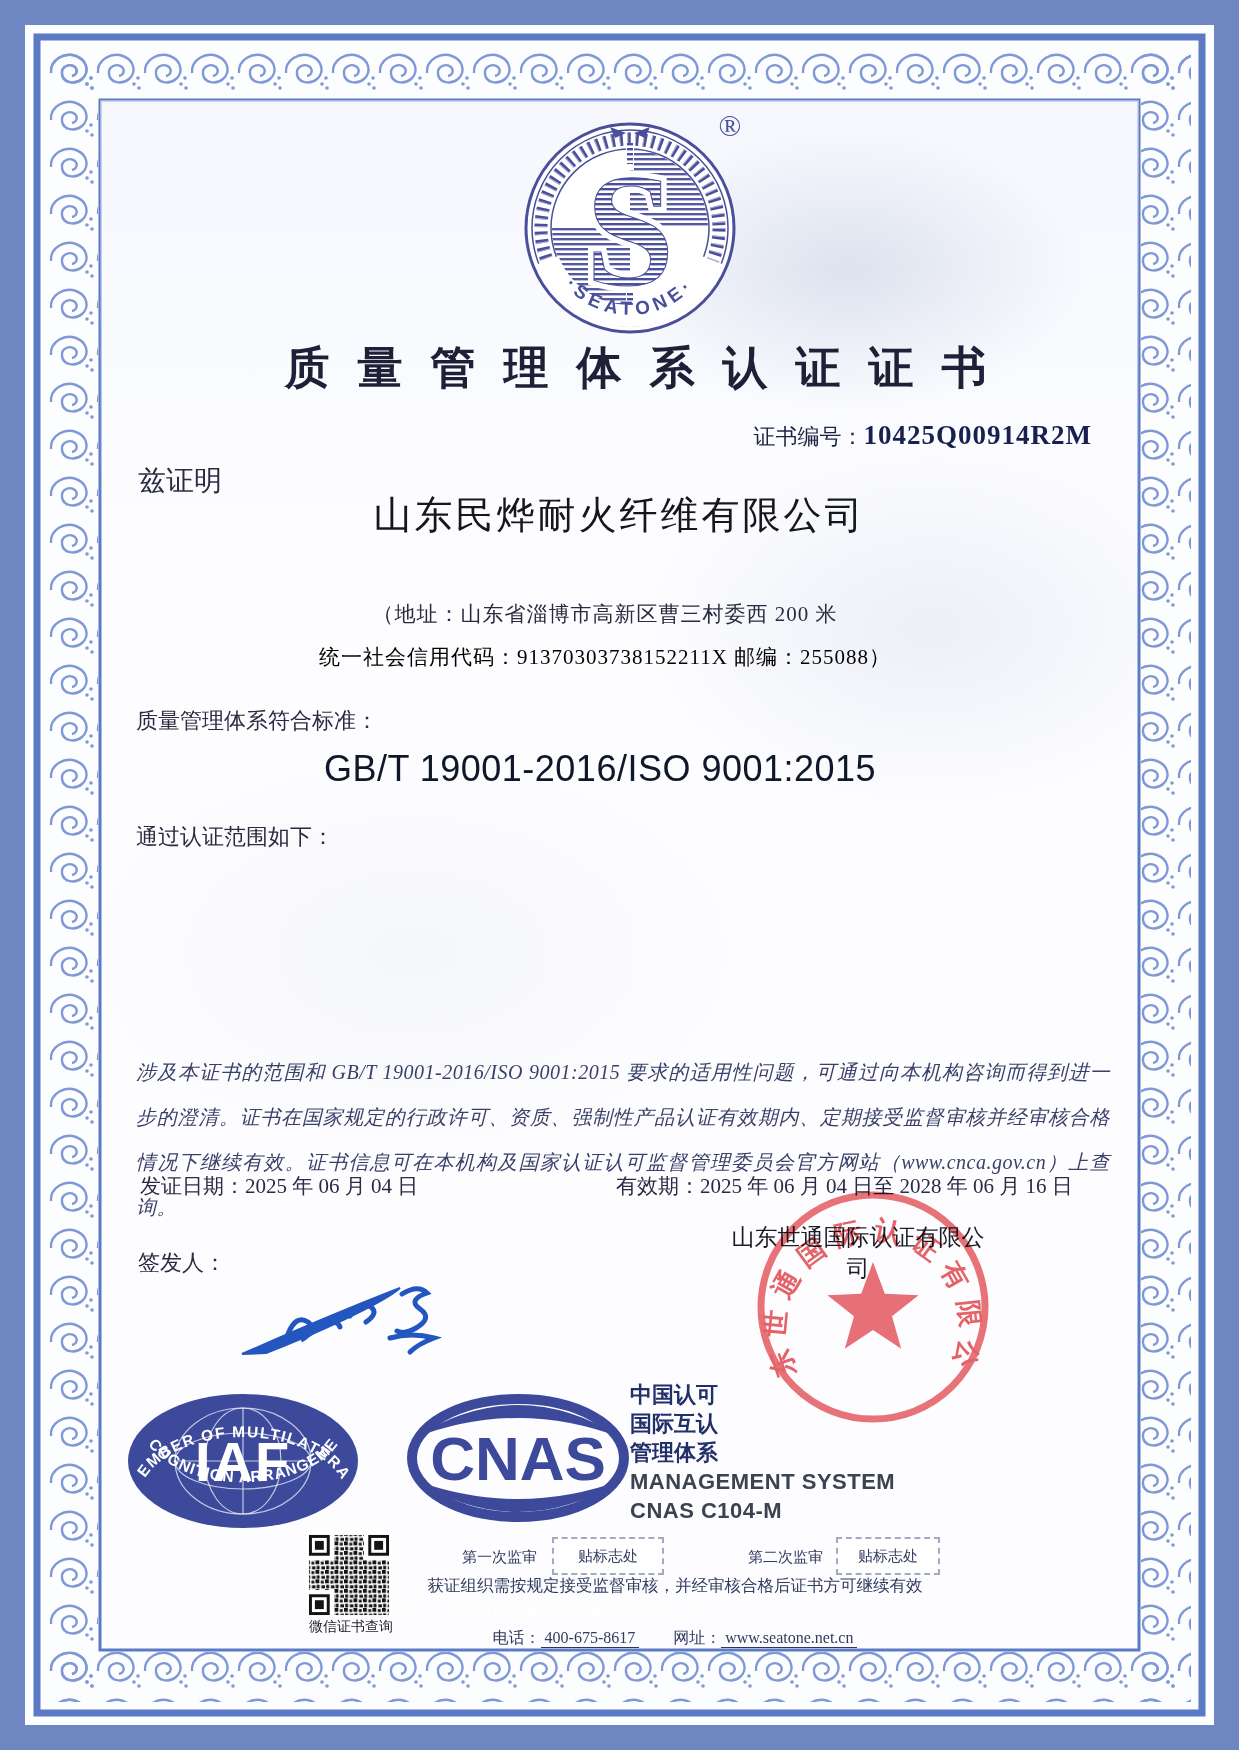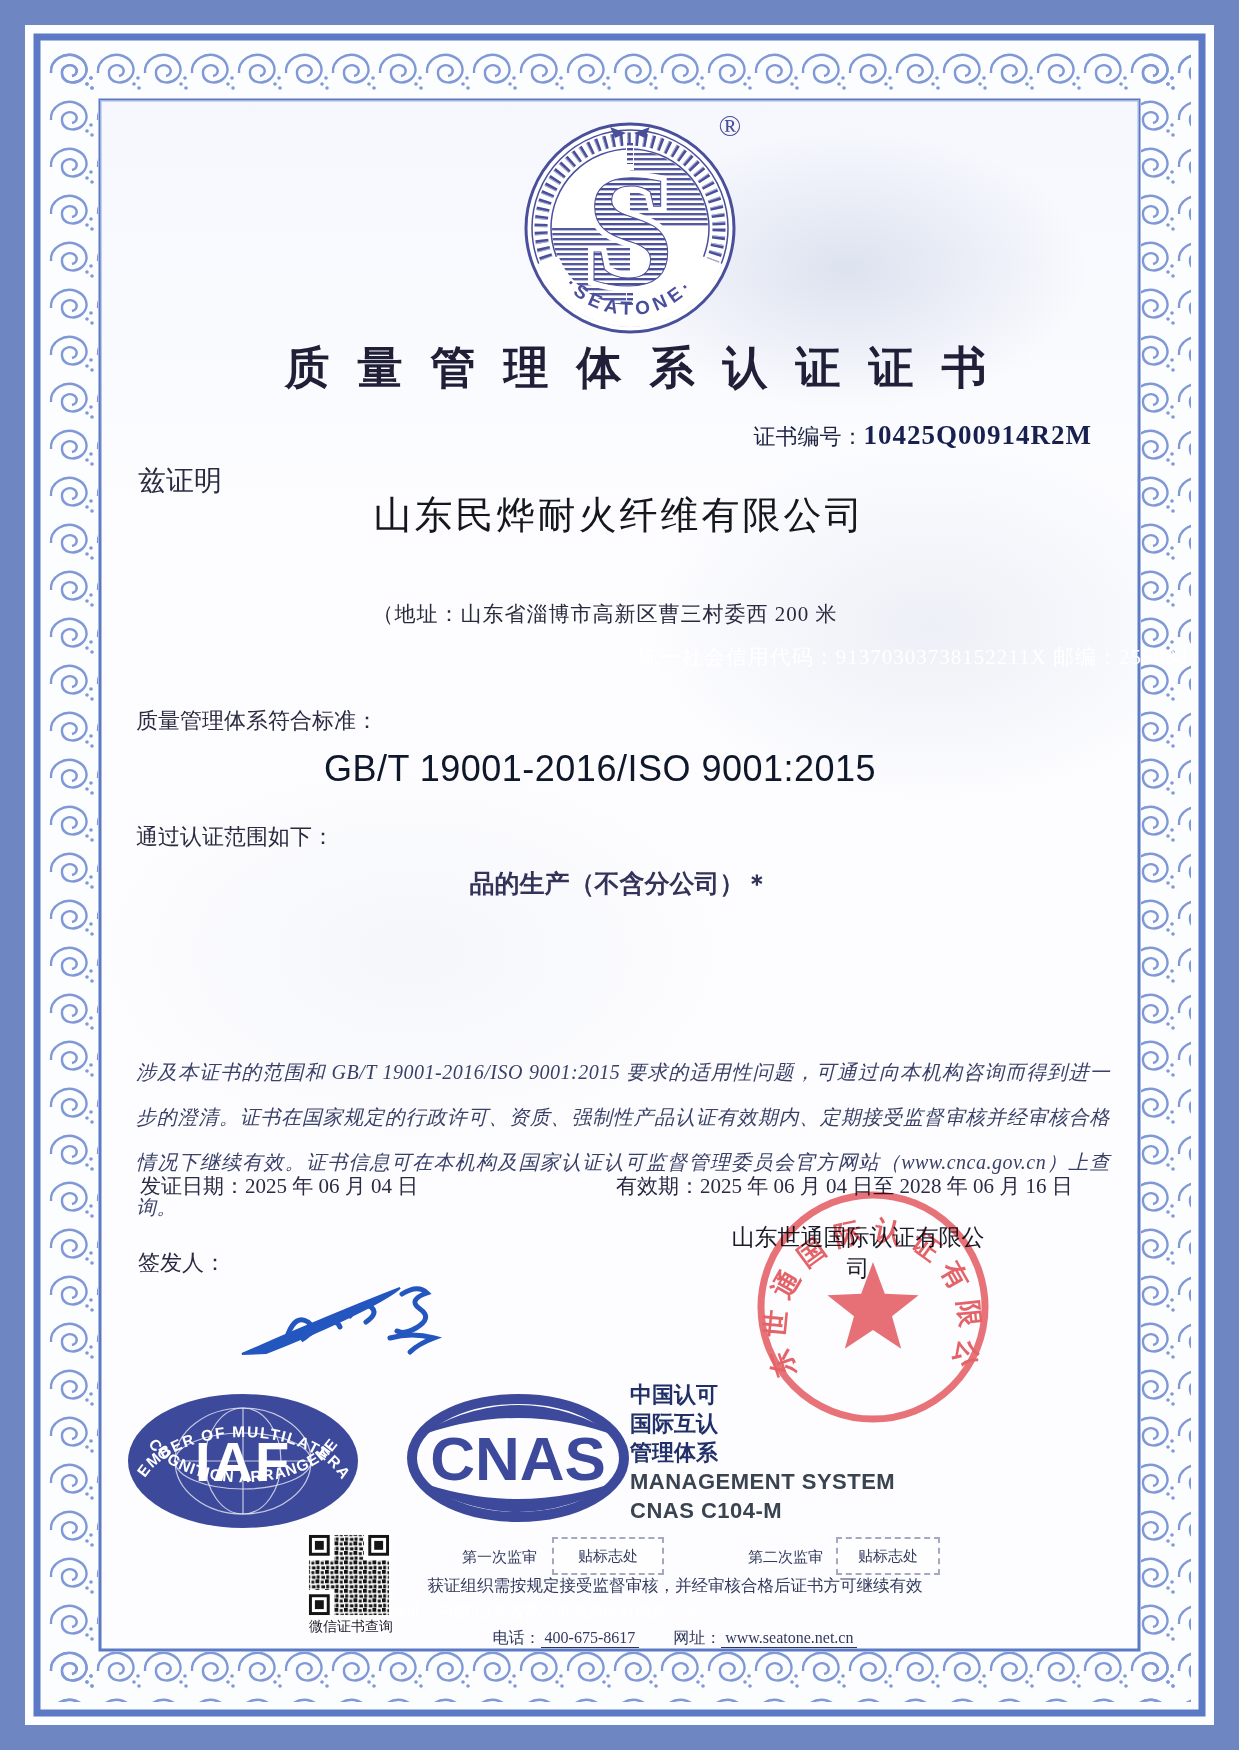--- a/index.html
+++ b/index.html
@@ -19,21 +19,21 @@
          radial-gradient(ellipse 500px 300px at 30% 55%, rgba(180,190,215,.10), rgba(180,190,215,0) 70%),
          linear-gradient(180deg, rgba(238,242,252,.5), rgba(255,255,255,0) 30%);
   }
   #title{left:0;top:338px;width:1239px;text-align:center;font-size:45px;letter-spacing:28px;
          color:#1f2038;font-weight:600;white-space:nowrap;text-indent:28px;padding-left:16px;}
   #certno{top:420px;right:147px;font-size:22px;color:#1c2243;white-space:nowrap;}
   #certno .num{font-weight:bold;font-size:27px;letter-spacing:1px;color:#17204f;}
   #certify-label{left:138px;top:462px;font-size:28px;color:#2a2a40;}
   #company{left:0;top:490px;width:1239px;text-align:center;font-size:38px;letter-spacing:3px;color:#16161f;}
   #addr1{left:0;top:600px;width:1210px;text-align:center;font-size:21px;color:#2a2a3e;letter-spacing:1px;}
-  #addr2{left:0;top:643px;width:1210px;text-align:right;font-size:21px;color:#ffffff;letter-spacing:1px;}
+  #addr2{left:0;top:643px;width:1210px;text-align:center;font-size:21px;color:#000000;letter-spacing:1px;}
   #std-label{left:136px;top:706px;font-size:22px;color:#2a2a40;}
   #standard{left:0;top:748px;width:1200px;text-align:center;font-size:36px;color:#0f172a;
             font-family:"Liberation Sans","DejaVu Sans",sans-serif;letter-spacing:.5px;}
   #scope-label{left:136px;top:822px;font-size:22px;color:#2a2a40;}
   #scope{left:0;top:860px;width:1239px;text-align:center;font-size:25px;line-height:47px;
          color:#33335a;font-weight:600;font-family:"Liberation Sans","DejaVu Sans",sans-serif;}
   #fineprint{left:136px;top:1050px;width:974px;font-size:20px;line-height:45px;color:#3a4068;
              text-align:justify;letter-spacing:.5px;font-style:italic;}
   #issue-date{left:140px;top:1172px;font-size:21px;color:#2a2a44;white-space:nowrap;}
   #validity{left:616px;top:1172px;font-size:21px;color:#2a2a44;white-space:nowrap;}
@@ -124,21 +124,20 @@
 <div id="certify-label" class="c">兹证明</div>
 <div id="company" class="c">山东民烨耐火纤维有限公司</div>
 <div id="addr1" class="c">（地址：山东省淄博市高新区曹三村委西 200 米</div>
 <div id="addr2" class="c">统一社会信用代码：91370303738152211X 邮编：255088）</div>
 
 <div id="std-label" class="c">质量管理体系符合标准：</div>
 <div id="standard" class="c">GB/T 19001-2016/ISO 9001:2015</div>
 
 <div id="scope-label" class="c">通过认证范围如下：</div>
 <div id="scope" class="c">
-  <div>品的生产（不含分公司）＊</div>
 </div>
 
 <div id="fineprint" class="c">涉及本证书的范围和 GB/T 19001-2016/ISO 9001:2015 要求的适用性问题，可通过向本机构咨询而得到进一步的澄清。证书在国家规定的行政许可、资质、强制性产品认证有效期内、定期接受监督审核并经审核合格情况下继续有效。证书信息可在本机构及国家认证认可监督管理委员会官方网站（www.cnca.gov.cn）上查询。</div>
 
 <div id="issue-date" class="c">
   <span>发证日期：</span><span>2025 年 06 月 04 日</span>
 </div>
 <div id="validity" class="c">
   <span>有效期：</span><span>2025 年 06 月 04 日至 2028 年 06 月 16 日</span>
 </div>

